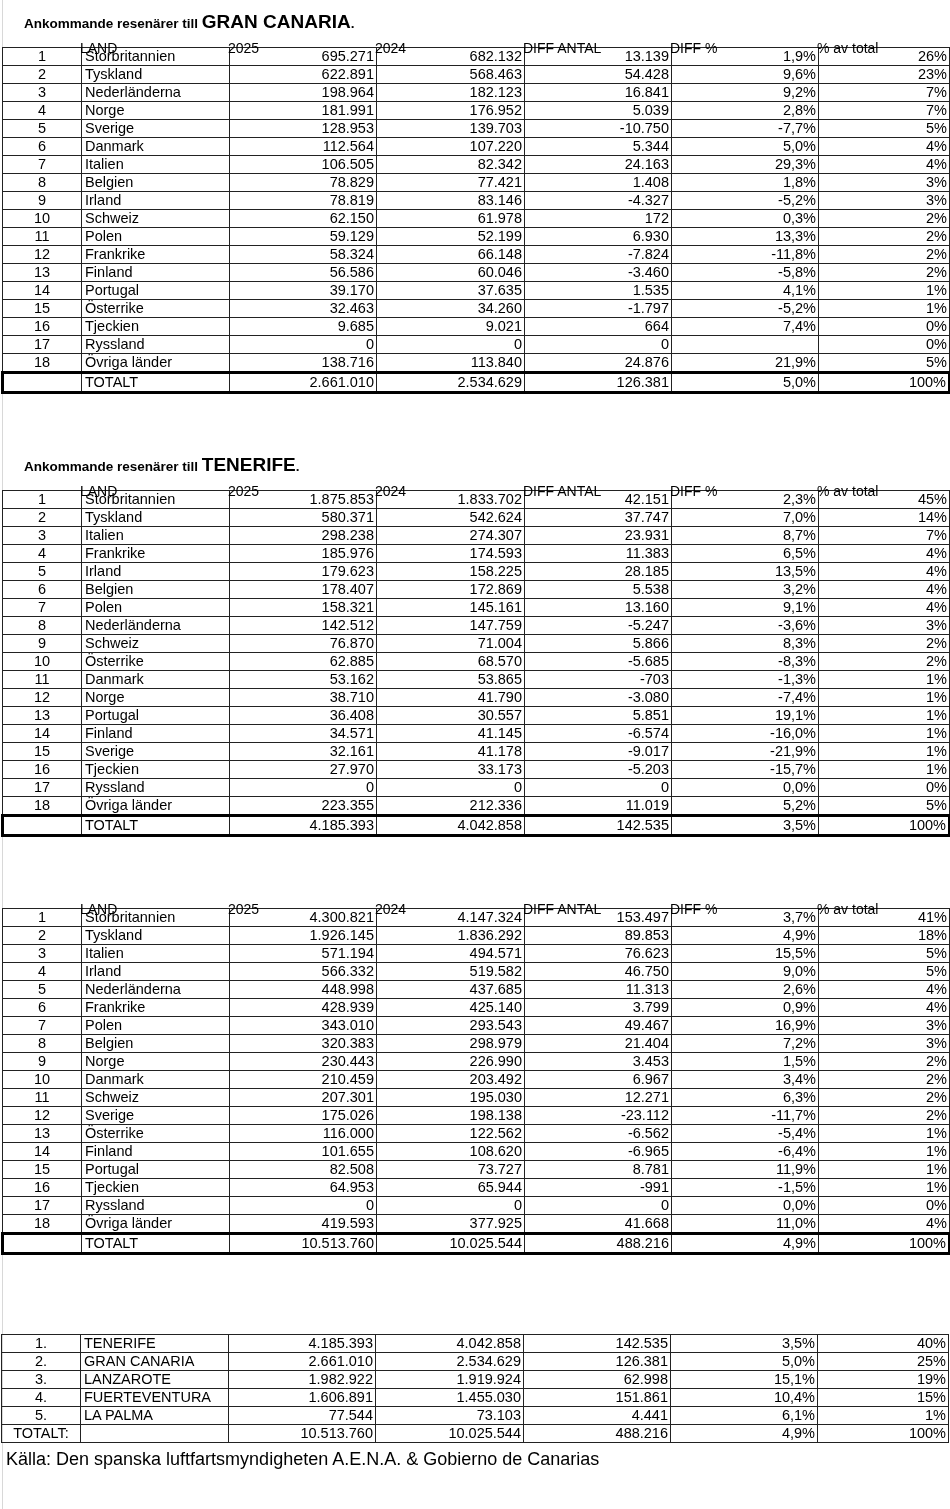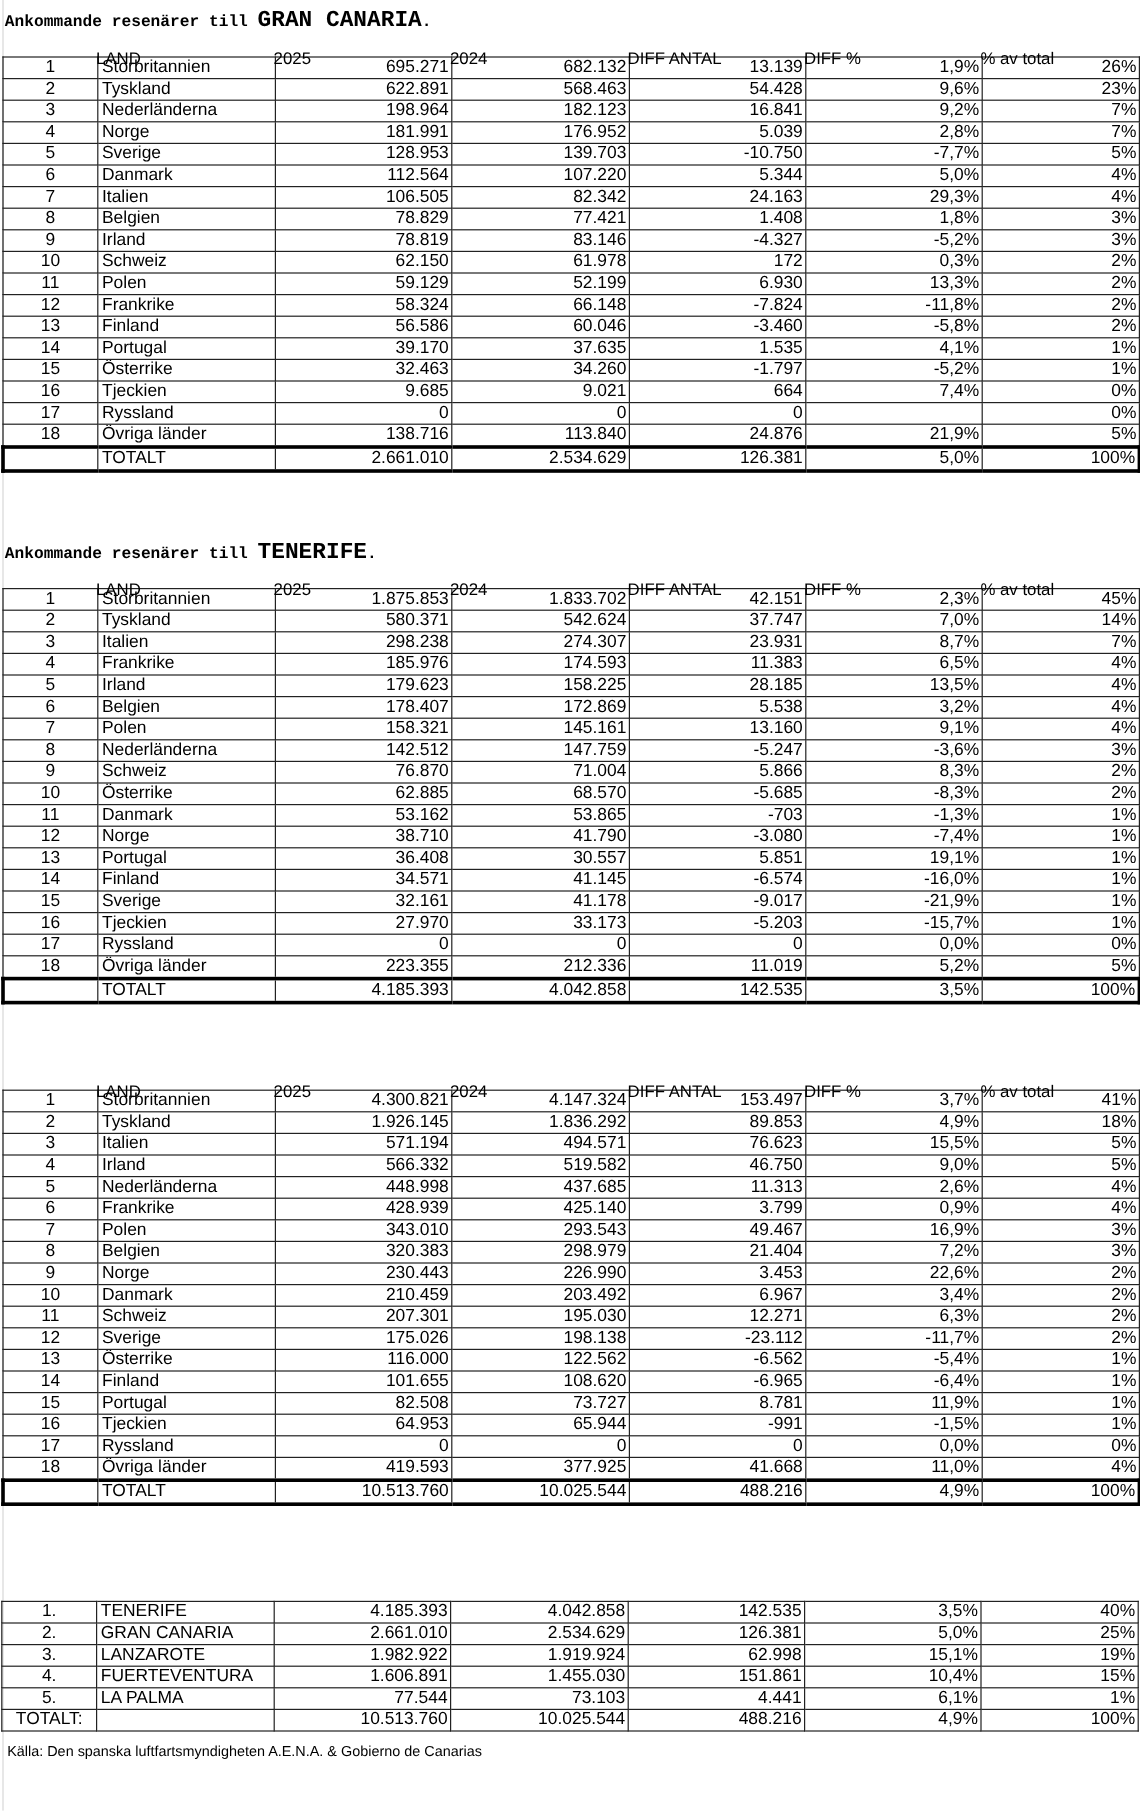--- a/index.html
+++ b/index.html
@@ -3,22 +3,22 @@
 <meta charset="utf-8">
 <style>
   html, body { margin: 0; padding: 0; background: #ffffff; }
   body {
     width: 950px; height: 1509px; position: relative; overflow: hidden;
     font-family: "Liberation Sans", sans-serif; color: #000;
   }
   .left-rule { position: absolute; left: 2px; top: 0; width: 1px; height: 1509px; background: #d8d8d8; }
   .section { position: absolute; left: 0; width: 950px; }
   .title {
-    height: 26px; line-height: 26px; padding-left: 4px;
-    font-size: 13.5px; font-weight: bold; white-space: nowrap; font-family: Liberation Mono, monospace;
+    height: 26px; line-height: 36px; padding-left: 24px;
+    font-size: 13.5px; font-weight: bold; white-space: nowrap;
   }
   .title .big { font-size: 19px; }
   .title .star { font-size: 13.5px; }
   .colhead { display: flex; height: 17px; line-height: 17px; font-size: 14px; }
   .colhead div { text-align: left; margin-top: 10px; }
   table {
     border-collapse: collapse; table-layout: fixed; width: 947px; margin-left: 1px;
     font-size: 14.5px;
   }
   td {
@@ -26,21 +26,21 @@
     white-space: nowrap; overflow: hidden;
   }
   td.rank { text-align: center; }
   td.name { text-align: left; }
   td.num { text-align: right; padding-right: 2px; }
   tr.total td { border-top: 3px solid #000; border-bottom: 3px solid #000; }
   tr.total td:first-child { border-left: 3px solid #000; }
   tr.total td:last-child { border-right: 3px solid #000; }
   col.c0 { width: 79px; } col.c1 { width: 148px; } col.c2 { width: 147px; }
   col.c3 { width: 148px; } col.c4 { width: 147px; } col.c5 { width: 147px; } col.c6 { width: 131px; }
-  .footnotes { position: absolute; left: 6px; top: 1450px; font-size: 12px; line-height: 19px; }
+  .footnotes { position: absolute; left: 6px; top: 1450px; font-size: 18px; line-height: 19px; }
 </style>
 </head>
 <body>
 
 <div class="left-rule"></div>
 
 <div class="section" style="top:4px;">
   <div class="title">
     <span>Ankommande resenärer till </span><span class="big">GRAN CANARIA</span><span class="star">.</span>
   </div>
@@ -530,21 +530,21 @@
           <td class="num">21.404</td>
           <td class="num">7,2%</td>
           <td class="num">3%</td>
         </tr>
         <tr>
           <td class="rank">9</td>
           <td class="name">Norge</td>
           <td class="num">230.443</td>
           <td class="num">226.990</td>
           <td class="num">3.453</td>
-          <td class="num">22,6%</td>
+          <td class="num">1,5%</td>
           <td class="num">2%</td>
         </tr>
         <tr>
           <td class="rank">10</td>
           <td class="name">Danmark</td>
           <td class="num">210.459</td>
           <td class="num">203.492</td>
           <td class="num">6.967</td>
           <td class="num">3,4%</td>
           <td class="num">2%</td>

